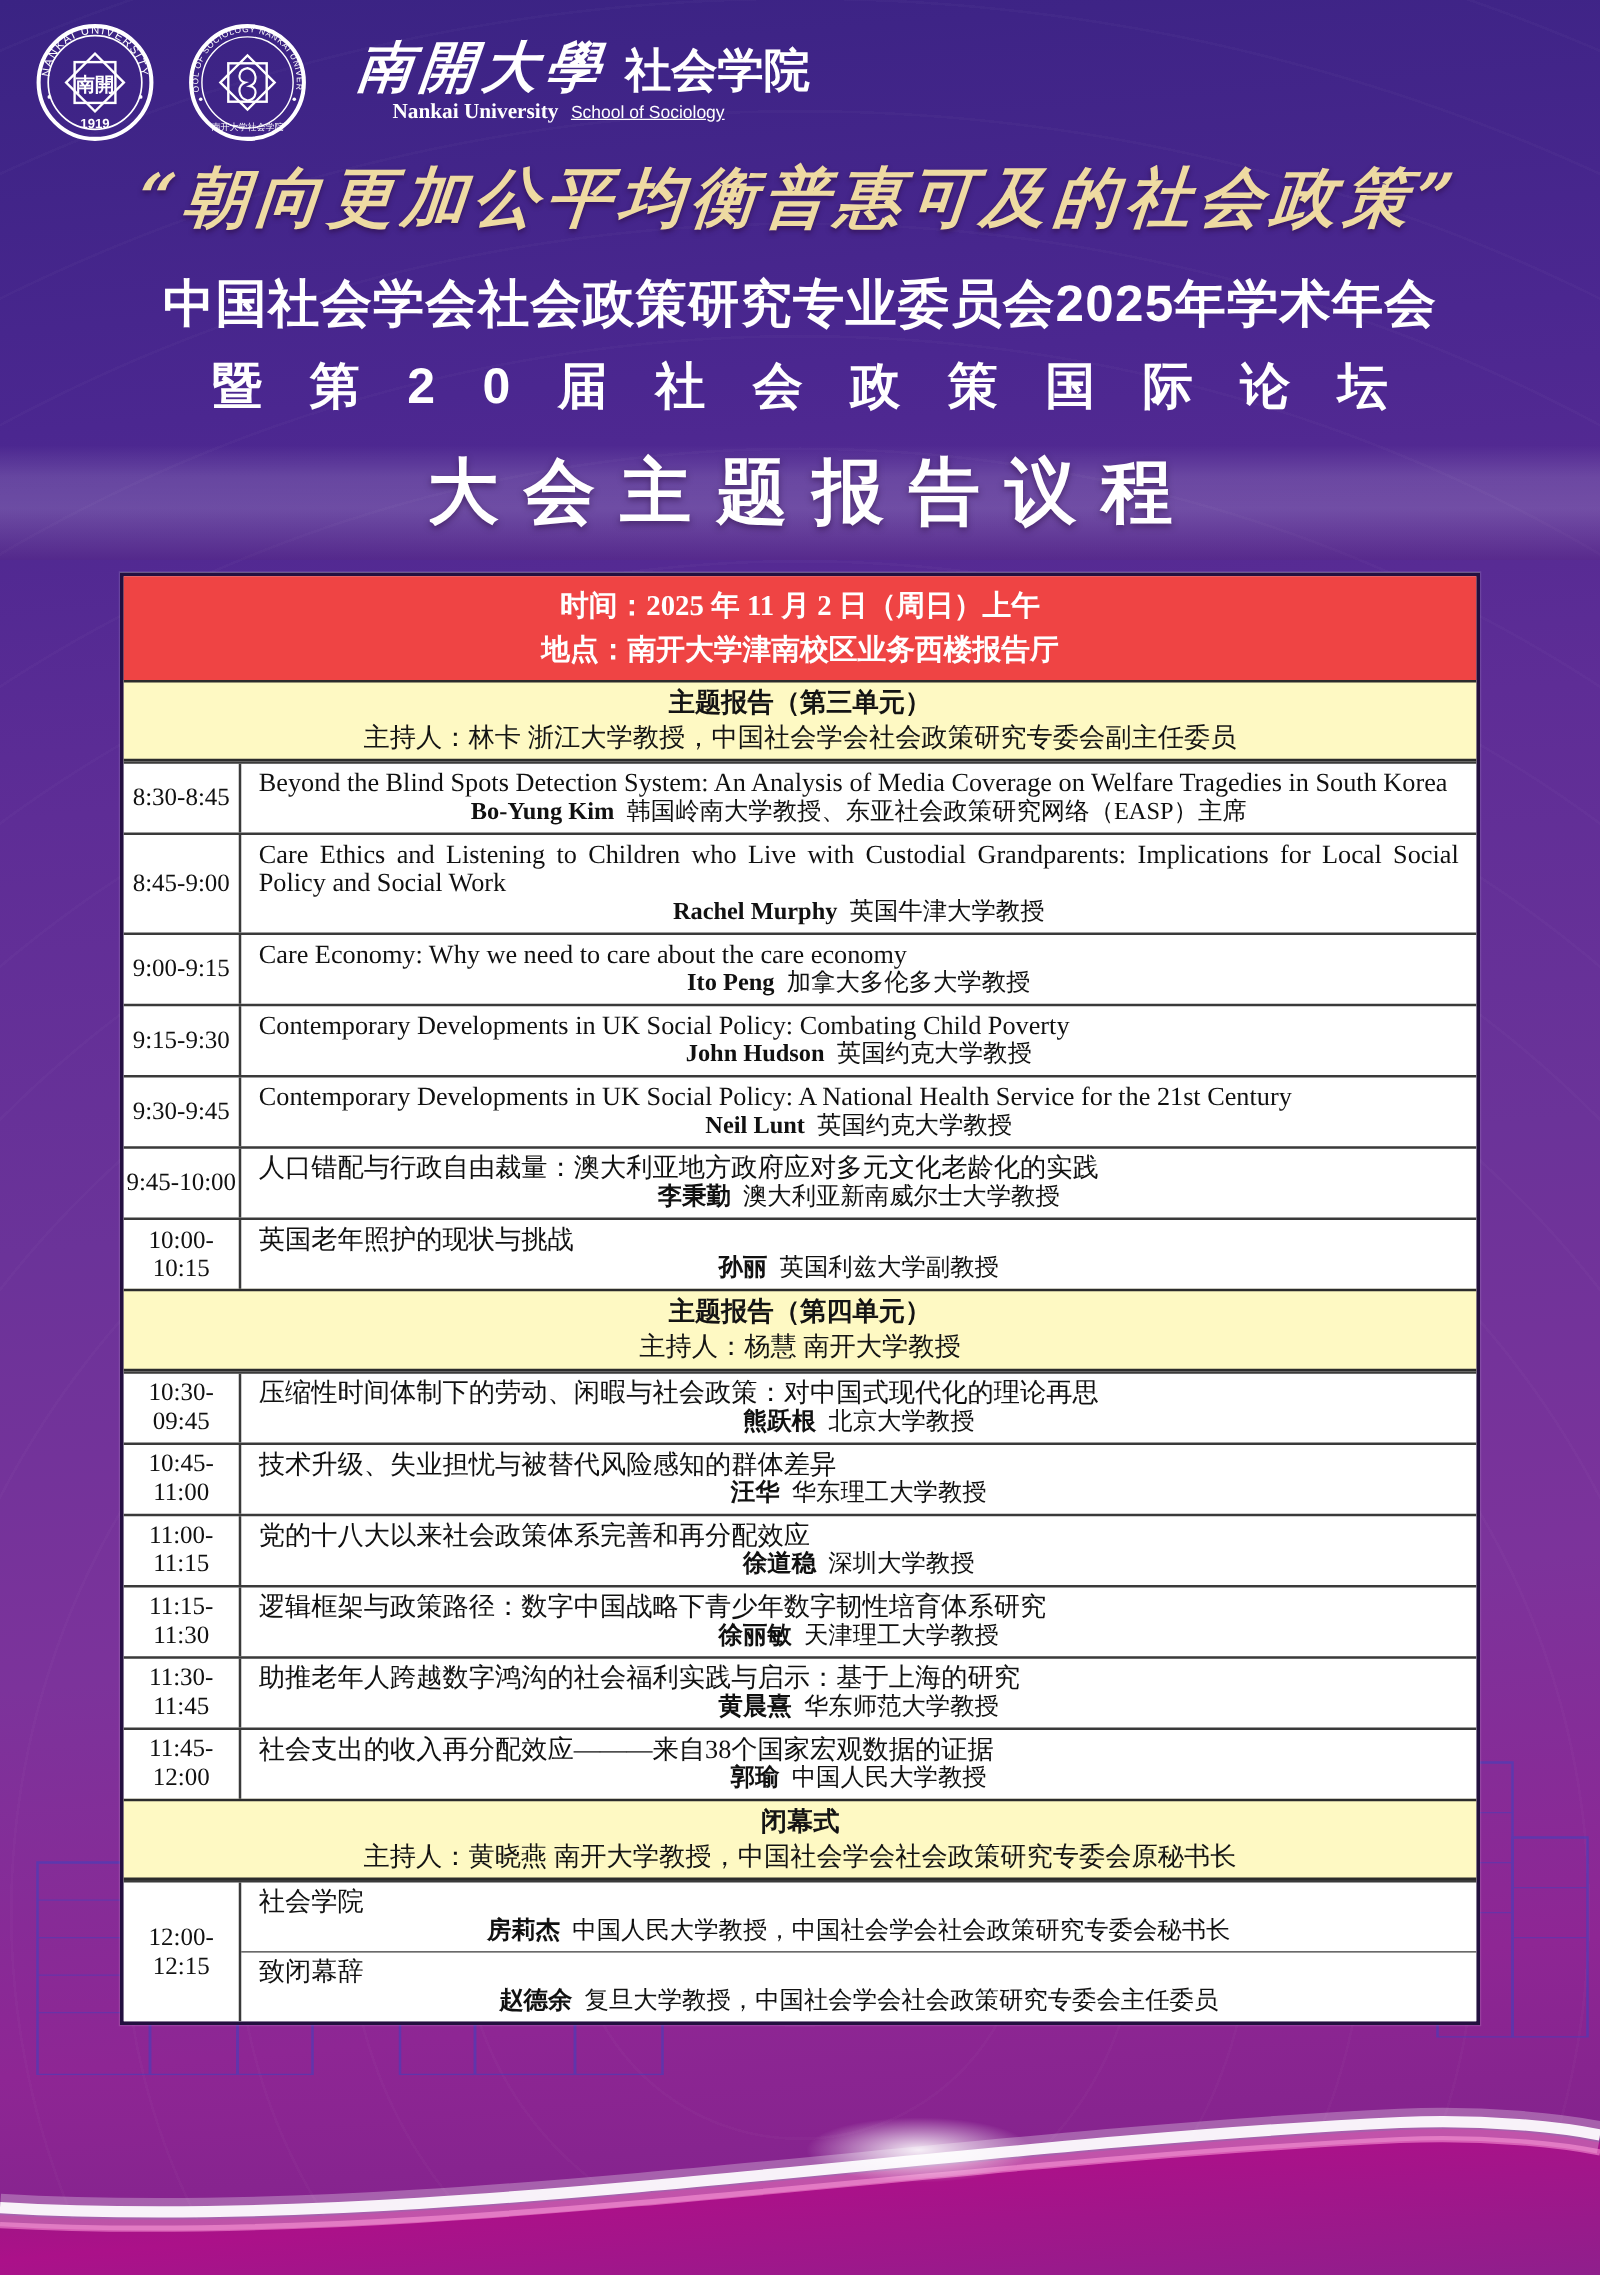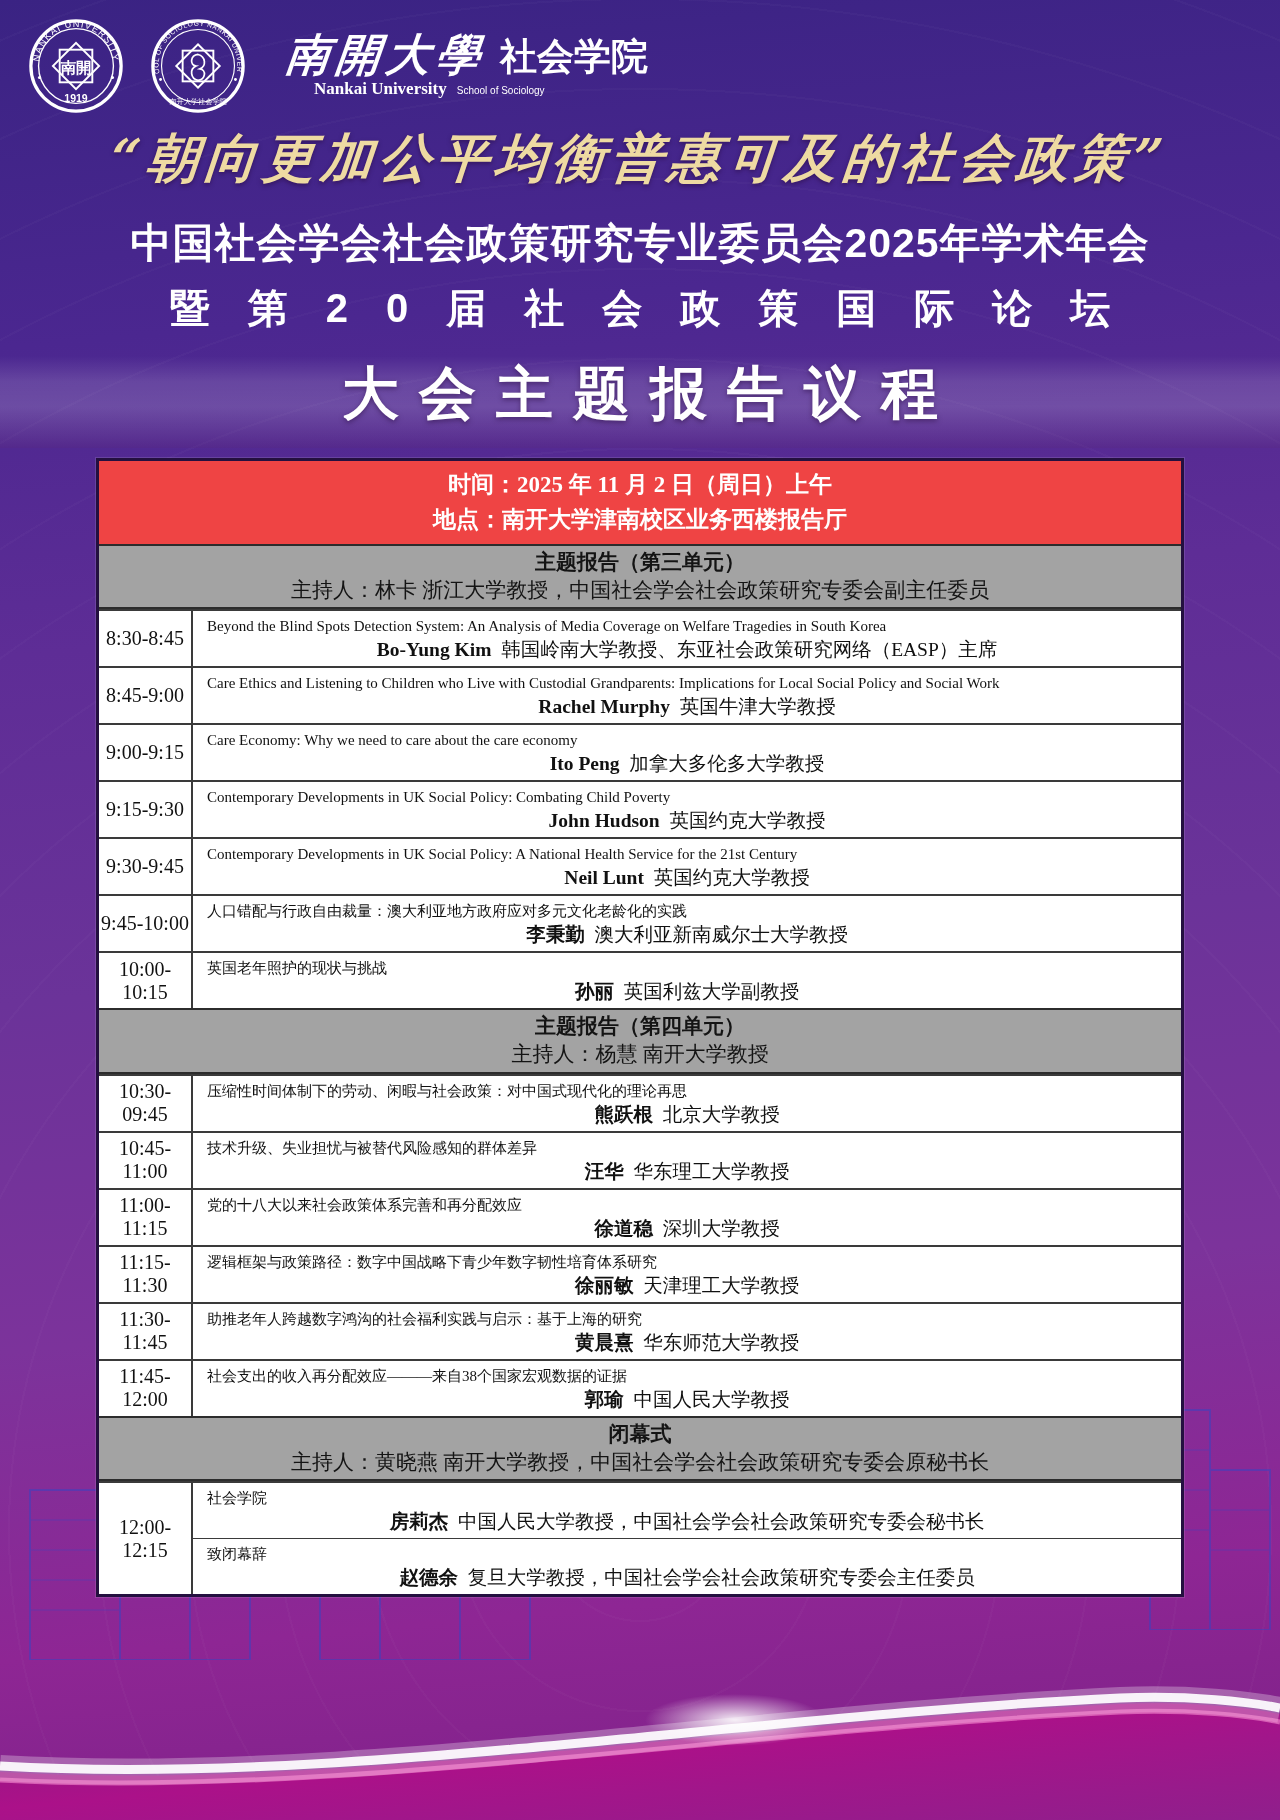--- a/index.html
+++ b/index.html
@@ -22,21 +22,21 @@
   .logo-row { display:flex; align-items:center; gap:26px; padding:22px 0 0 28px; height:110px; }
   .seal { width:96px; height:96px; flex:0 0 auto; }
   .brand { display:flex; align-items:flex-end; gap:14px; margin-left:14px; color:#fff; }
   .brand-cal {
     font-family:"DejaVu Serif",serif; font-style:italic; font-weight:bold;
     font-size:44px; letter-spacing:6px; line-height:1; transform:skewX(-6deg);
   }
   .brand-unit { font-family:"Liberation Sans",sans-serif; font-size:37px; font-weight:600; line-height:1.05; }
   .brand-en { color:#fff; display:flex; gap:10px; align-items:baseline; padding-left:42px; margin-top:2px; }
   .brand-en-u { font-family:"Liberation Serif",serif; font-weight:bold; font-size:17px; }
-  .brand-en-s { font-family:"Liberation Sans",sans-serif; font-size:10px; }
+  .brand-en-s { font-family:"Liberation Sans",sans-serif; font-size:14px;text-decoration:underline; }
 
   
   .slogan {
     margin-top:14px; text-align:center;
     font-family:"DejaVu Serif",serif; font-weight:bold; font-style:italic;
     font-size:52px; letter-spacing:6px; color:#eedaa2;
     transform:skewX(-5deg); text-shadow:0 2px 4px rgba(40,10,60,.55);
     white-space:nowrap;
   }
   .title1 {
@@ -62,34 +62,34 @@
   
   .agenda-table {
     width:1088px; margin:10px auto 0 auto; background:#fff;
     border:3px solid #241040; box-shadow:0 0 0 1px rgba(255,255,255,.12);
   }
   .tbl-header {
     background:#ef4444; color:#fff; text-align:center;
     font-weight:bold; font-size:23px; line-height:1.5; padding:7px 10px;
   }
   .section-band {
-    background:#a3a3a3; color:#141414; text-align:center;
+    background:#fef9c3; color:#141414; text-align:center;
     border-top:2px solid #2c2c2c; border-bottom:2px solid #2c2c2c;
     padding:3px 8px; font-size:21px; line-height:1.32;
   }
   .section-band .sec-title { font-weight:bold; }
   .row { display:flex; border-top:2px solid #3a3a3a; background:#fff; }
   .row:first-of-type { border-top:none; }
   .cell-time {
     flex:0 0 94px; display:flex; align-items:center; justify-content:center;
     font-size:20px; color:#111; border-right:2px solid #3a3a3a; padding:2px;
     text-align:center;
   }
   .cell-body { flex:1 1 auto; padding:4px 14px 5px 14px; color:#111; }
-  .talk-title { font-size:15px; line-height:23px; text-align:justify; }
+  .talk-title { font-size:21px; line-height:23px; text-align:justify; }
   .talk-speaker { font-size:19.5px; line-height:23px;text-align:center; }
   .talk-speaker b { font-weight:bold; }
   .closing-sub + .closing-sub { border-top:1.5px solid #3a3a3a; }
 
   
   .buildings { position:absolute; z-index:1; opacity:.5; }
   .swoosh { position:absolute; left:0; bottom:0; z-index:2; }
 </style>
 </head>
 <body>

